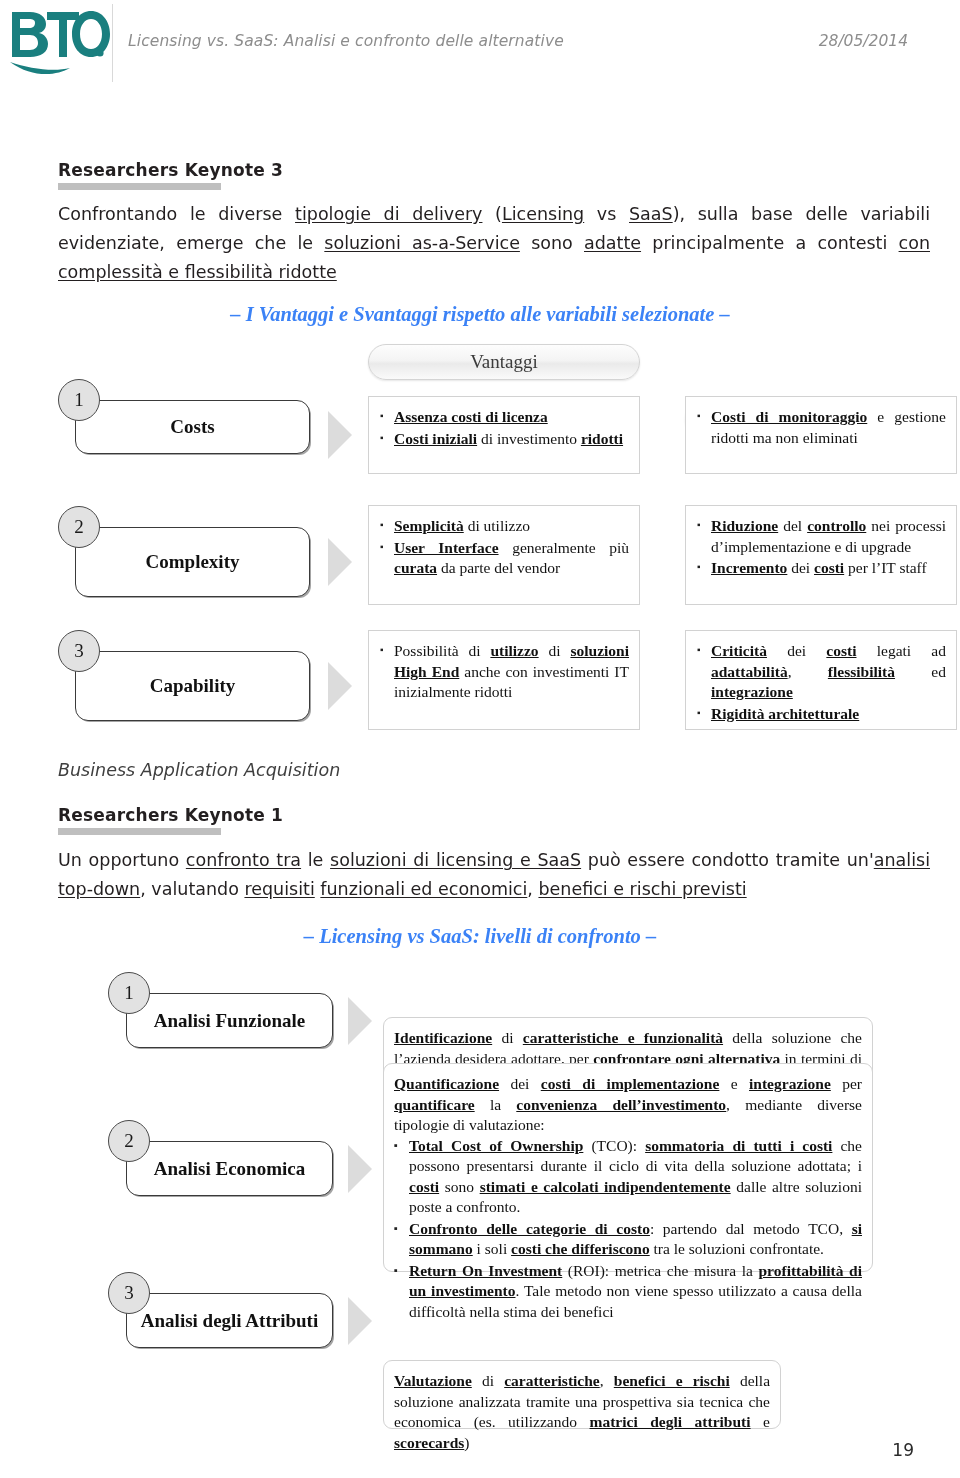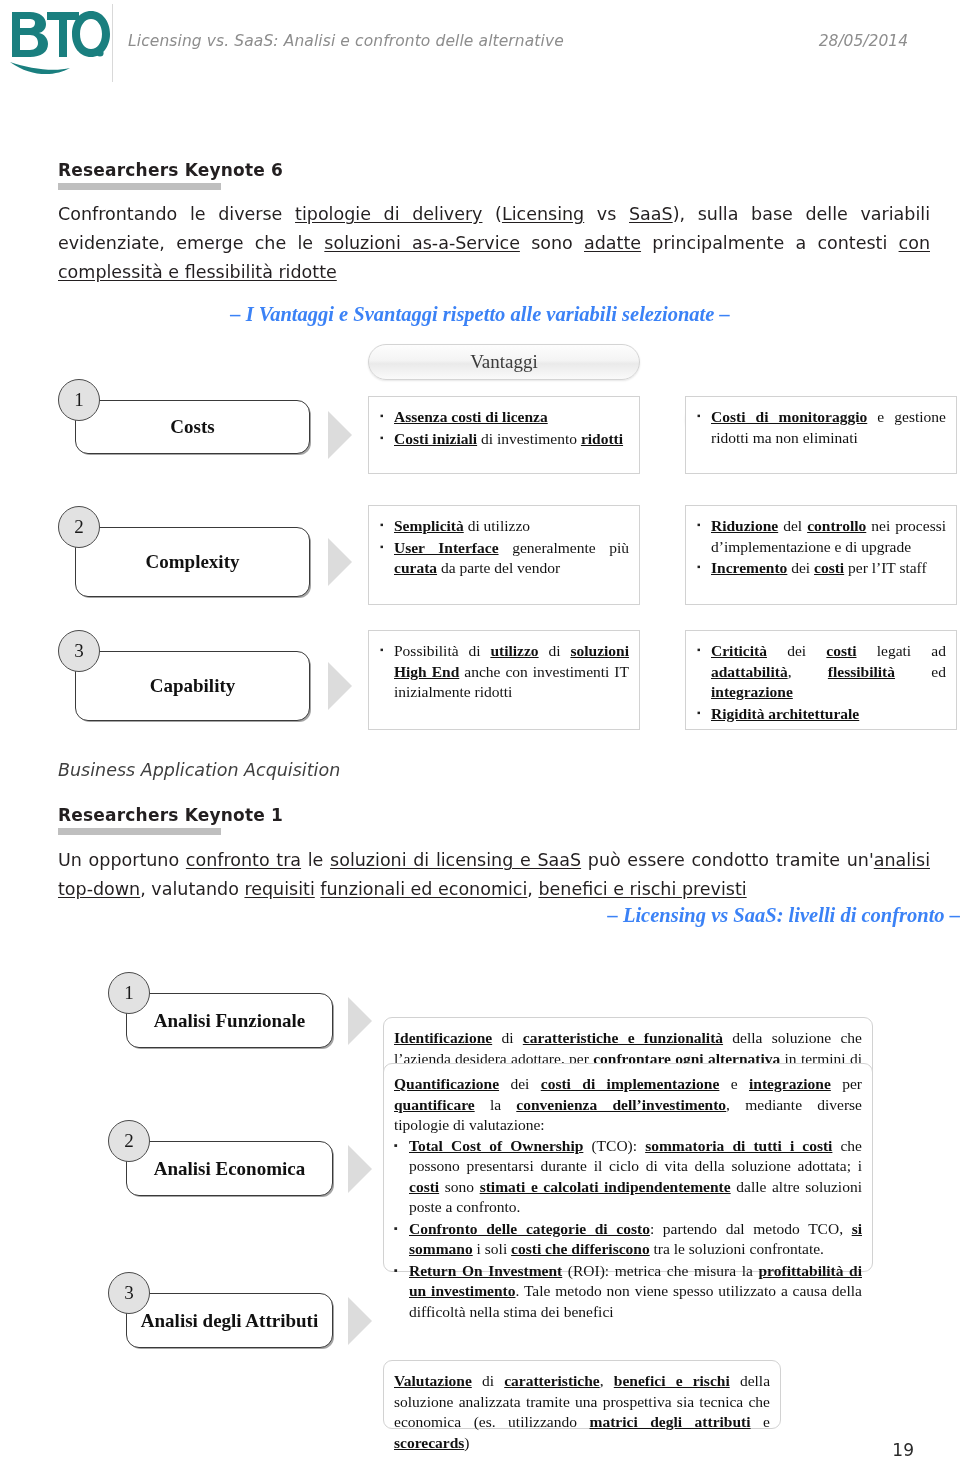--- a/index.html
+++ b/index.html
@@ -165,21 +165,21 @@
           <circle cx="92" cy="47" r="3.6"></circle>
           <path d="M2 56 C24 72 48 70 62 62 C46 66 22 63 2 56 Z"></path>
         </g>
       </svg>
     </div>
     <div class="header-rule"></div>
     <div class="header-title">Licensing vs. SaaS: Analisi e confronto delle alternative</div>
     <div class="header-date">28/05/2014</div>
   </div>
 
-  <div class="keynote-head" style="left:58px; top:160px;">Researchers Keynote 6</div>
+  <div class="keynote-head" style="left:58px; top:160px;">Researchers Keynote 3</div>
   <div class="keynote-bar" style="left:58px; top:183px; width:163px;"></div>
 
   <div class="body-par" style="left:58px; top:200px; width:872px;">Confrontando le diverse <u>tipologie di delivery</u> (<u>Licensing</u> vs <u>SaaS</u>), sulla base delle variabili evidenziate, emerge che le <u>soluzioni as-a-Service</u> sono <u>adatte</u> principalmente a contesti <u>con complessità e flessibilità ridotte</u></div>
 
   <div class="serif-title" style="left:0; top:303px;">– I Vantaggi e Svantaggi rispetto alle variabili selezionate –</div>
 
   <div class="col-pill" style="left:368px; top:344px; width:272px;">Vantaggi</div>
   <div class="col-pill" style="left:685px; top:365px; width:222px;margin-top:36px;">Svantaggi</div>
 
   <div class="num-bubble" style="left:58px; top:379px;">1</div>
@@ -228,21 +228,21 @@
       </ul>
     </div>
 
   <div class="section-caption" style="left:58px; top:760px;">Business Application Acquisition</div>
 
   <div class="keynote-head" style="left:58px; top:805px;">Researchers Keynote 1</div>
   <div class="keynote-bar" style="left:58px; top:828px; width:163px;"></div>
 
   <div class="body-par" style="left:58px; top:846px; width:872px;">Un opportuno <u>confronto tra</u> le <u>soluzioni di licensing e SaaS</u> può essere condotto tramite un'<u>analisi top-down</u>, valutando <u>requisiti</u> <u>funzionali ed economici</u>, <u>benefici e rischi previsti</u></div>
 
-  <div class="serif-title" style="left:0; top:904px;text-align:right;">– Licensing vs SaaS: livelli di confronto –</div>
+  <div class="serif-title" style="left:0; top:925px;">– Licensing vs SaaS: livelli di confronto –</div>
 
   <div class="num-bubble" style="left:108px; top:972px;">1</div>
   <div class="label-box" style="left:126px; top:993px; width:207px; height:55px;">Analisi Funzionale</div>
   <div class="tri-arrow" style="left:348px; top:997px;"></div>
   <div class="content-box rounded" style="left:383px; top:986px; width:490px; height:67px;margin-top:31px;">
       <p><span class="bu">Identificazione</span> di <span class="bu">caratteristiche e funzionalità</span> della soluzione che l’azienda desidera adottare, per <span class="bu">confrontare</span> <span class="bu">ogni alternativa</span> in termini di «fit» con ciascun requisito</p>
     </div>
 
   <div class="num-bubble" style="left:108px; top:1120px;">2</div>
   <div class="label-box" style="left:126px; top:1141px; width:207px; height:55px;">Analisi Economica</div>

